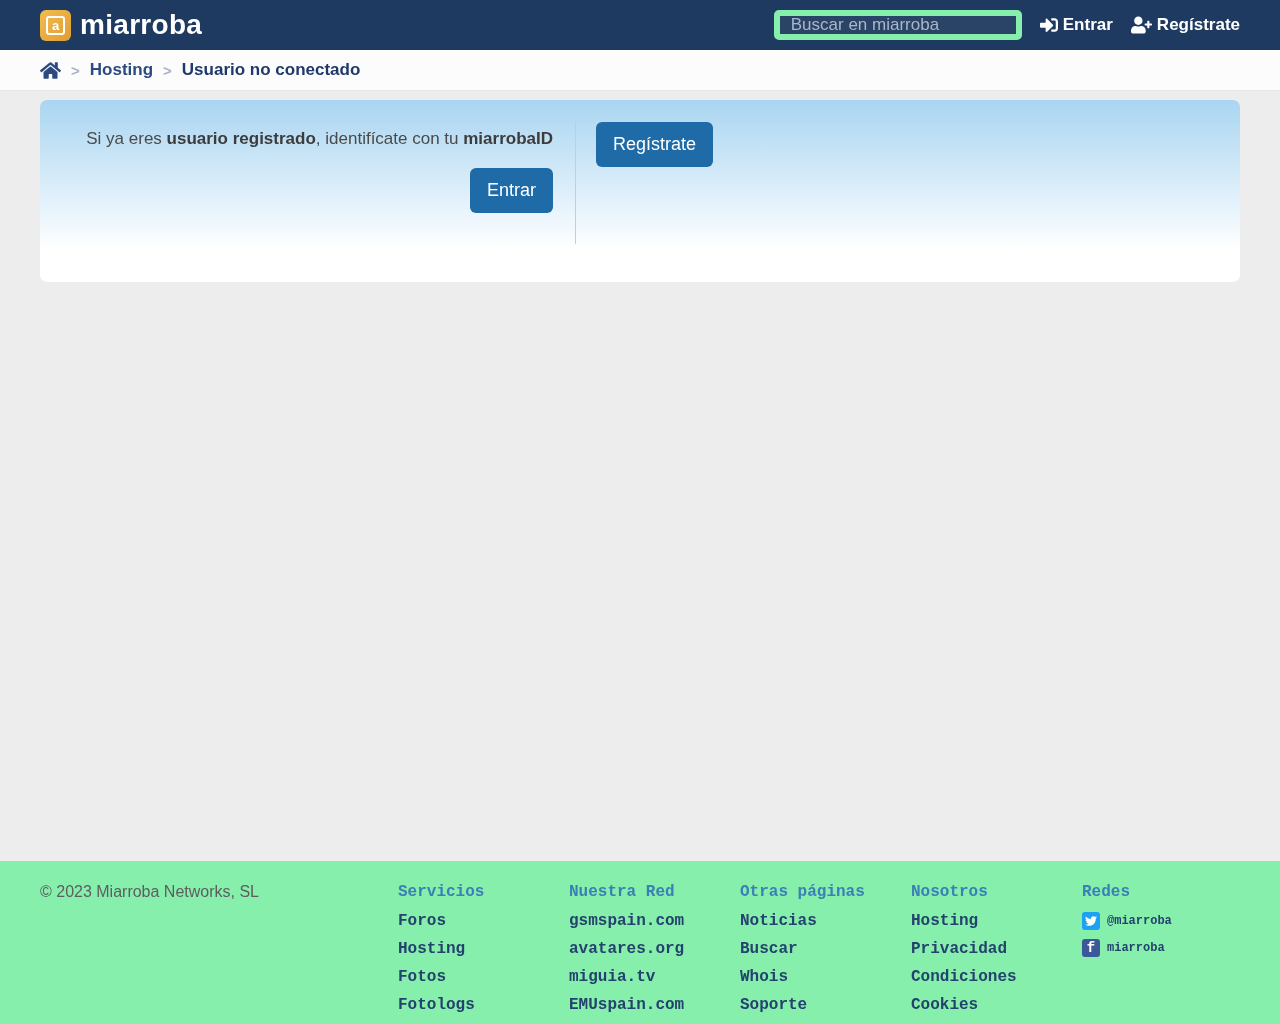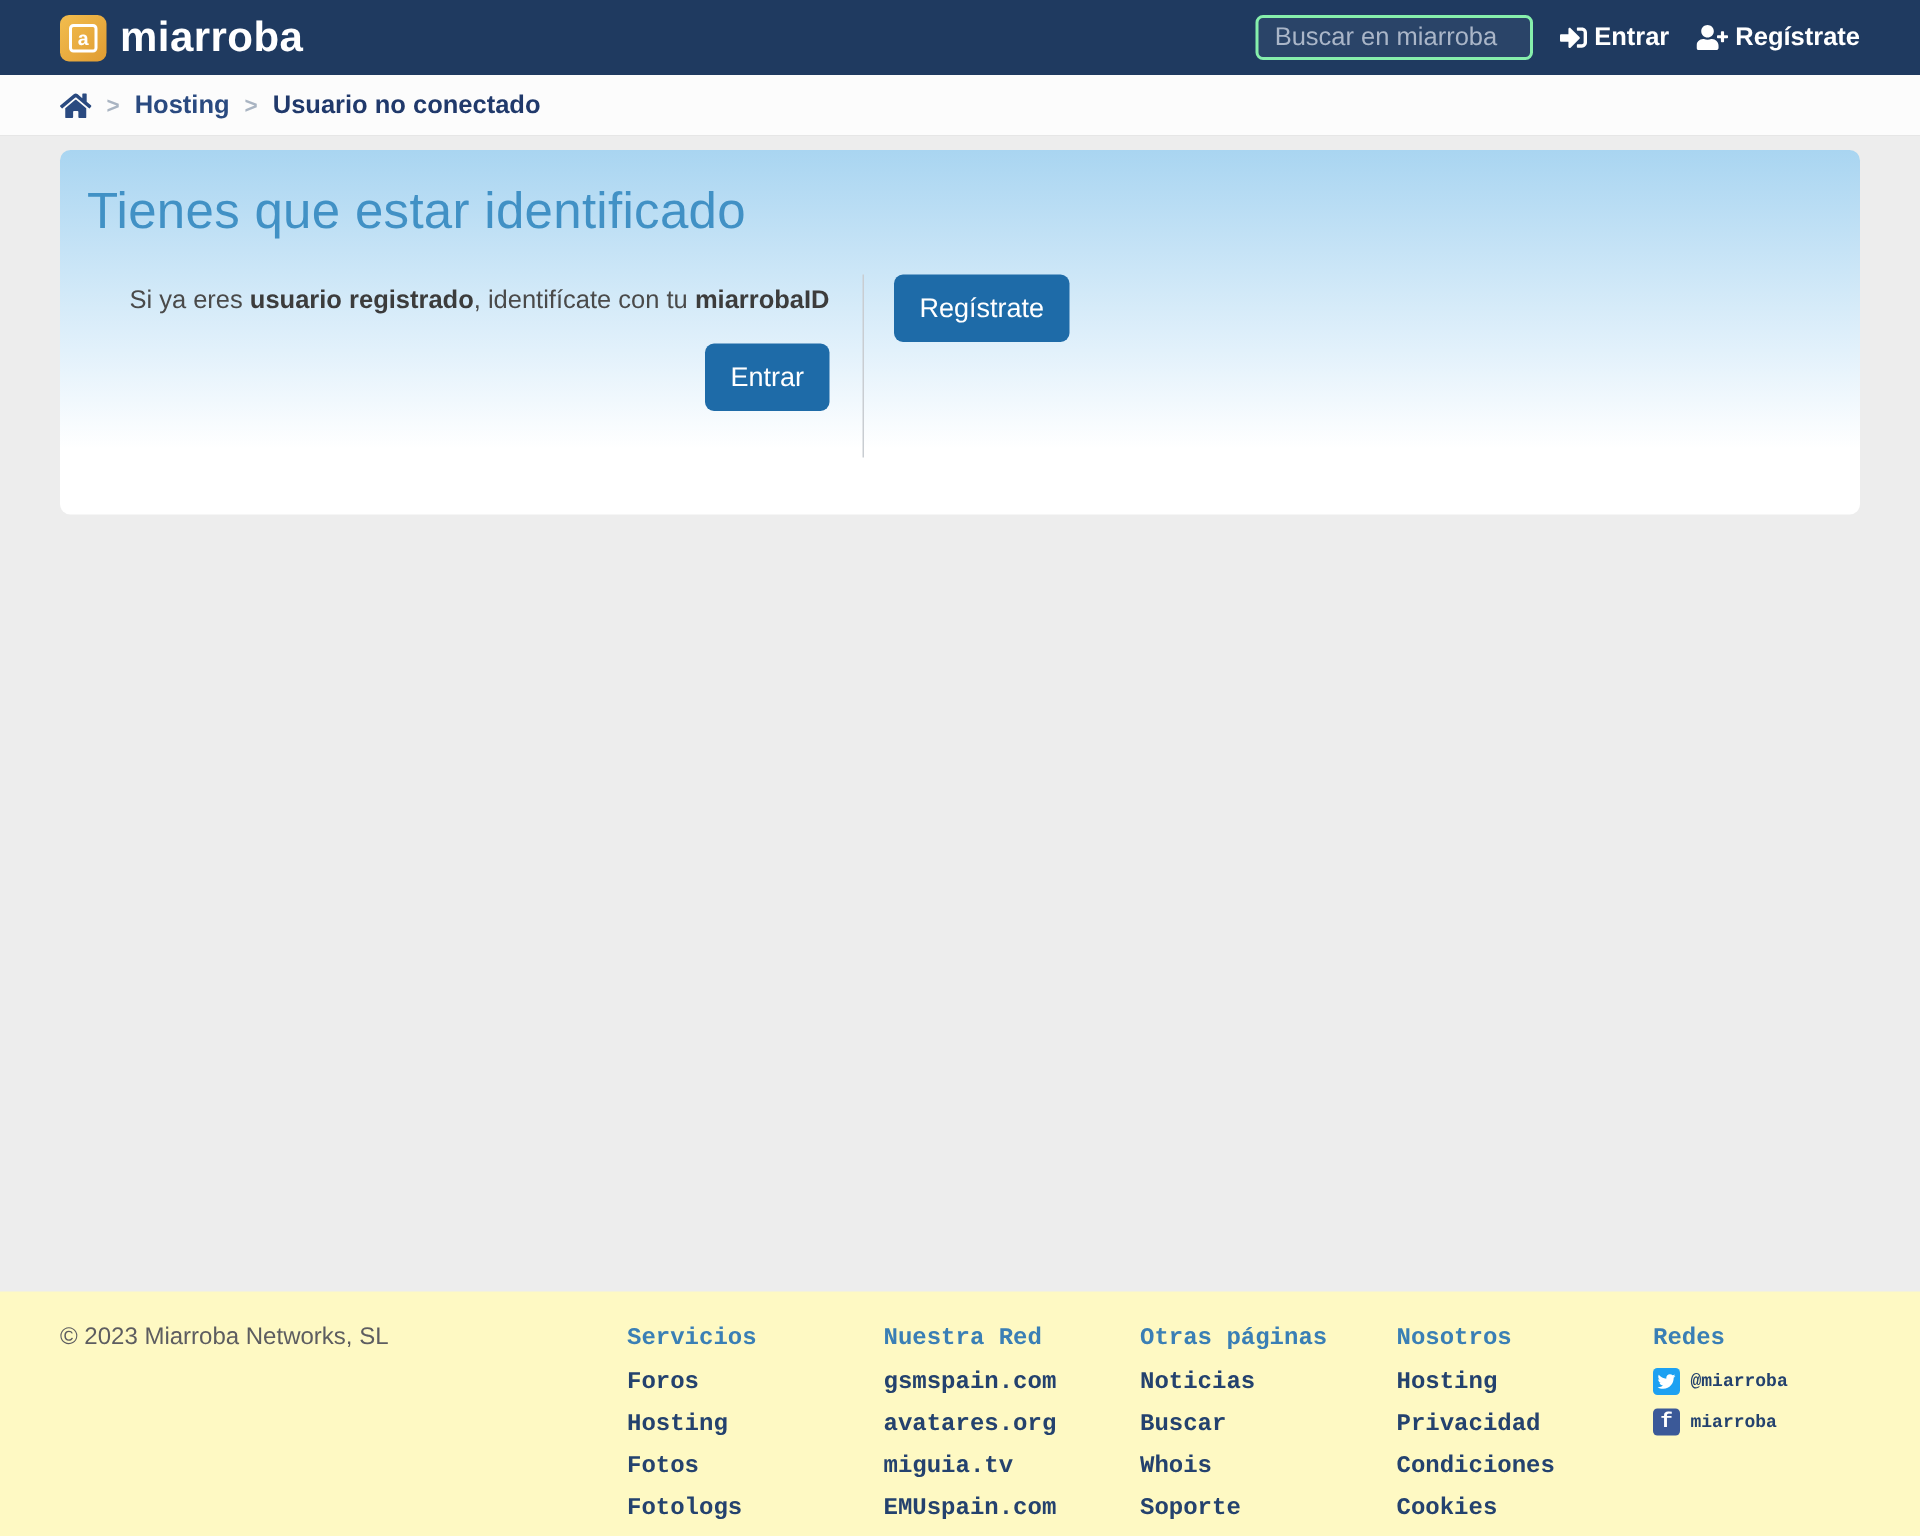--- a/index.html
+++ b/index.html
@@ -29,23 +29,23 @@
   }
   .logo-inner {
     width: 19px; height: 19px;
     border: 2px solid #fff; border-radius: 3px;
     color: #fff; font-weight: bold; font-size: 13px; line-height: 1;
     display: flex; align-items: center; justify-content: center;
   }
   .brand-name { color: #fff; font-size: 28px; font-weight: bold; letter-spacing: 0.3px; }
 
   .search-input {
-    width: 185px; height: 30px;
+    width: 248px; height: 30px;
     background: rgba(255,255,255,0.05);
-    border: 2px solid #86efac;
+    border: 6px solid #86efac;
     border-radius: 5px;
     color: #ffffff; font-size: 17px;
     padding: 0 11px;
     outline: none;
     font-family: inherit;
   }
   .search-input::placeholder { color: #aab6c8; opacity: 1; }
 
   .header-link {
     color: #fff; font-weight: bold; font-size: 17px;
@@ -96,24 +96,23 @@
     background: #1e6ba8; color: #fff;
     font-size: 18px; font-family: inherit;
     padding: 12px 17px;
     border: none; border-radius: 6px;
     cursor: pointer;
   }
 
   
   .site-footer {
     flex: 0 0 158px;
-    background: #fef9c3;
+    background: #86efac;
     padding: 18px 40px 0;
     display: flex;
-    gap: 20px;
   }
   .footer-copyright { flex: 0 0 358px; color: #5d5d60; font-size: 16px; padding-top: 4px; }
   .footer-cols { display: flex; flex: 1 1 auto; font-family: Liberation Mono, monospace; }
   .footer-col { width: 171px; }
   .footer-heading { color: #3a7fb5; font-weight: bold; font-size: 16px; margin: 4px 0 11px 0; }
   .footer-link {
     display: block;
     color: #24426e; font-weight: bold; font-size: 16px;
     margin-bottom: 10px;
     text-decoration: none; cursor: pointer;
@@ -168,21 +167,20 @@
       </svg>
   </span>
   <span class="crumb-sep">&gt;</span>
   <a class="crumb-link">Hosting</a>
   <span class="crumb-sep">&gt;</span>
   <span class="crumb-current">Usuario no conectado</span>
 </nav>
 
 <main class="main-area">
   <section class="alert-box">
-    <h1 class="alert-title">Tienes que estar identificado</h1>
     <div class="alert-cols">
 
       <div class="alert-col-left">
         <p class="alert-text"><span>Si ya eres </span><b>usuario registrado</b><span>, identifícate con tu </span><b>miarrobaID</b></p>
         <button class="btn">Entrar</button>
       </div>
 
       <div class="alert-divider"></div>
 
       <div class="alert-col-right">

